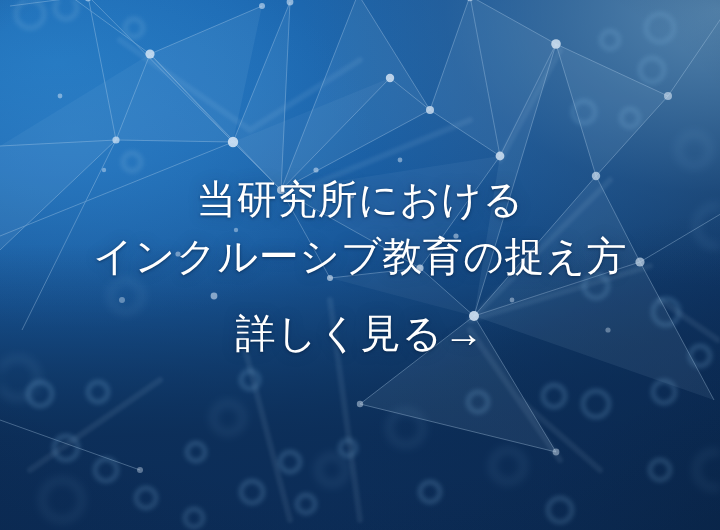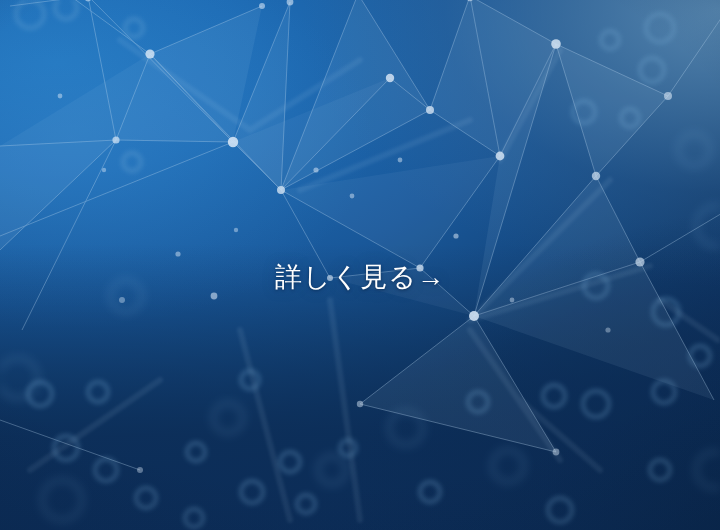--- a/index.html
+++ b/index.html
@@ -80,21 +80,21 @@
     line-height: 1.42;
     letter-spacing: 0.5px;
     text-shadow: 0 1px 3px rgba(4,24,52,0.55), 0 0 14px rgba(10,40,80,0.35);
     margin: 0;
     font-weight: 400;
   }
   .headline-line { display: block; white-space: nowrap; }
   .cta {
     display: block;
     color: #ffffff;
-    font-size: 27px;
+    font-size: 40px;
     line-height: 1.2;
     letter-spacing: 1px;
     margin-top: 24px;
     text-decoration: none;
     text-shadow: 0 1px 3px rgba(4,24,52,0.55), 0 0 14px rgba(10,40,80,0.35);
     white-space: nowrap;
   }
 </style>
 </head>
 <body>
@@ -279,16 +279,20 @@
       <circle cx="332" cy="470" r="14"></circle>
       <circle cx="508" cy="466" r="16"></circle>
       <circle cx="714" cy="470" r="18"></circle>
       <circle cx="228" cy="418" r="15"></circle>
     </g>
   </svg>
 
   <div class="bg-layer bg-vignette"></div>
 
   <div class="content">
+    <h1 class="headline">
+      <span class="headline-line">当研究所における</span>
+      <span class="headline-line">インクルーシブ教育の捉え方</span>
+    </h1>
     <a class="cta" href="#">詳しく見る→</a>
   </div>
 
 </div>
 
 </body></html>

